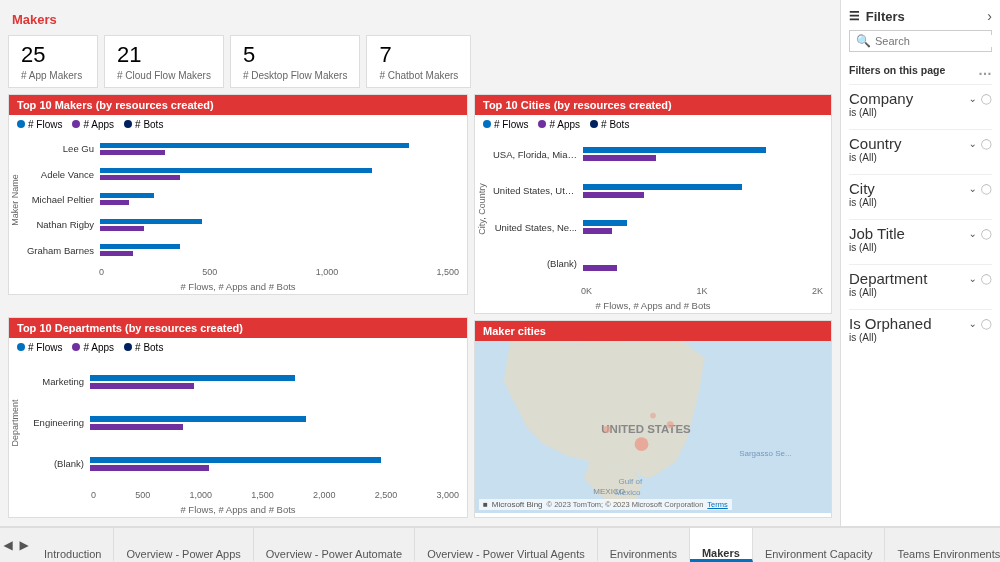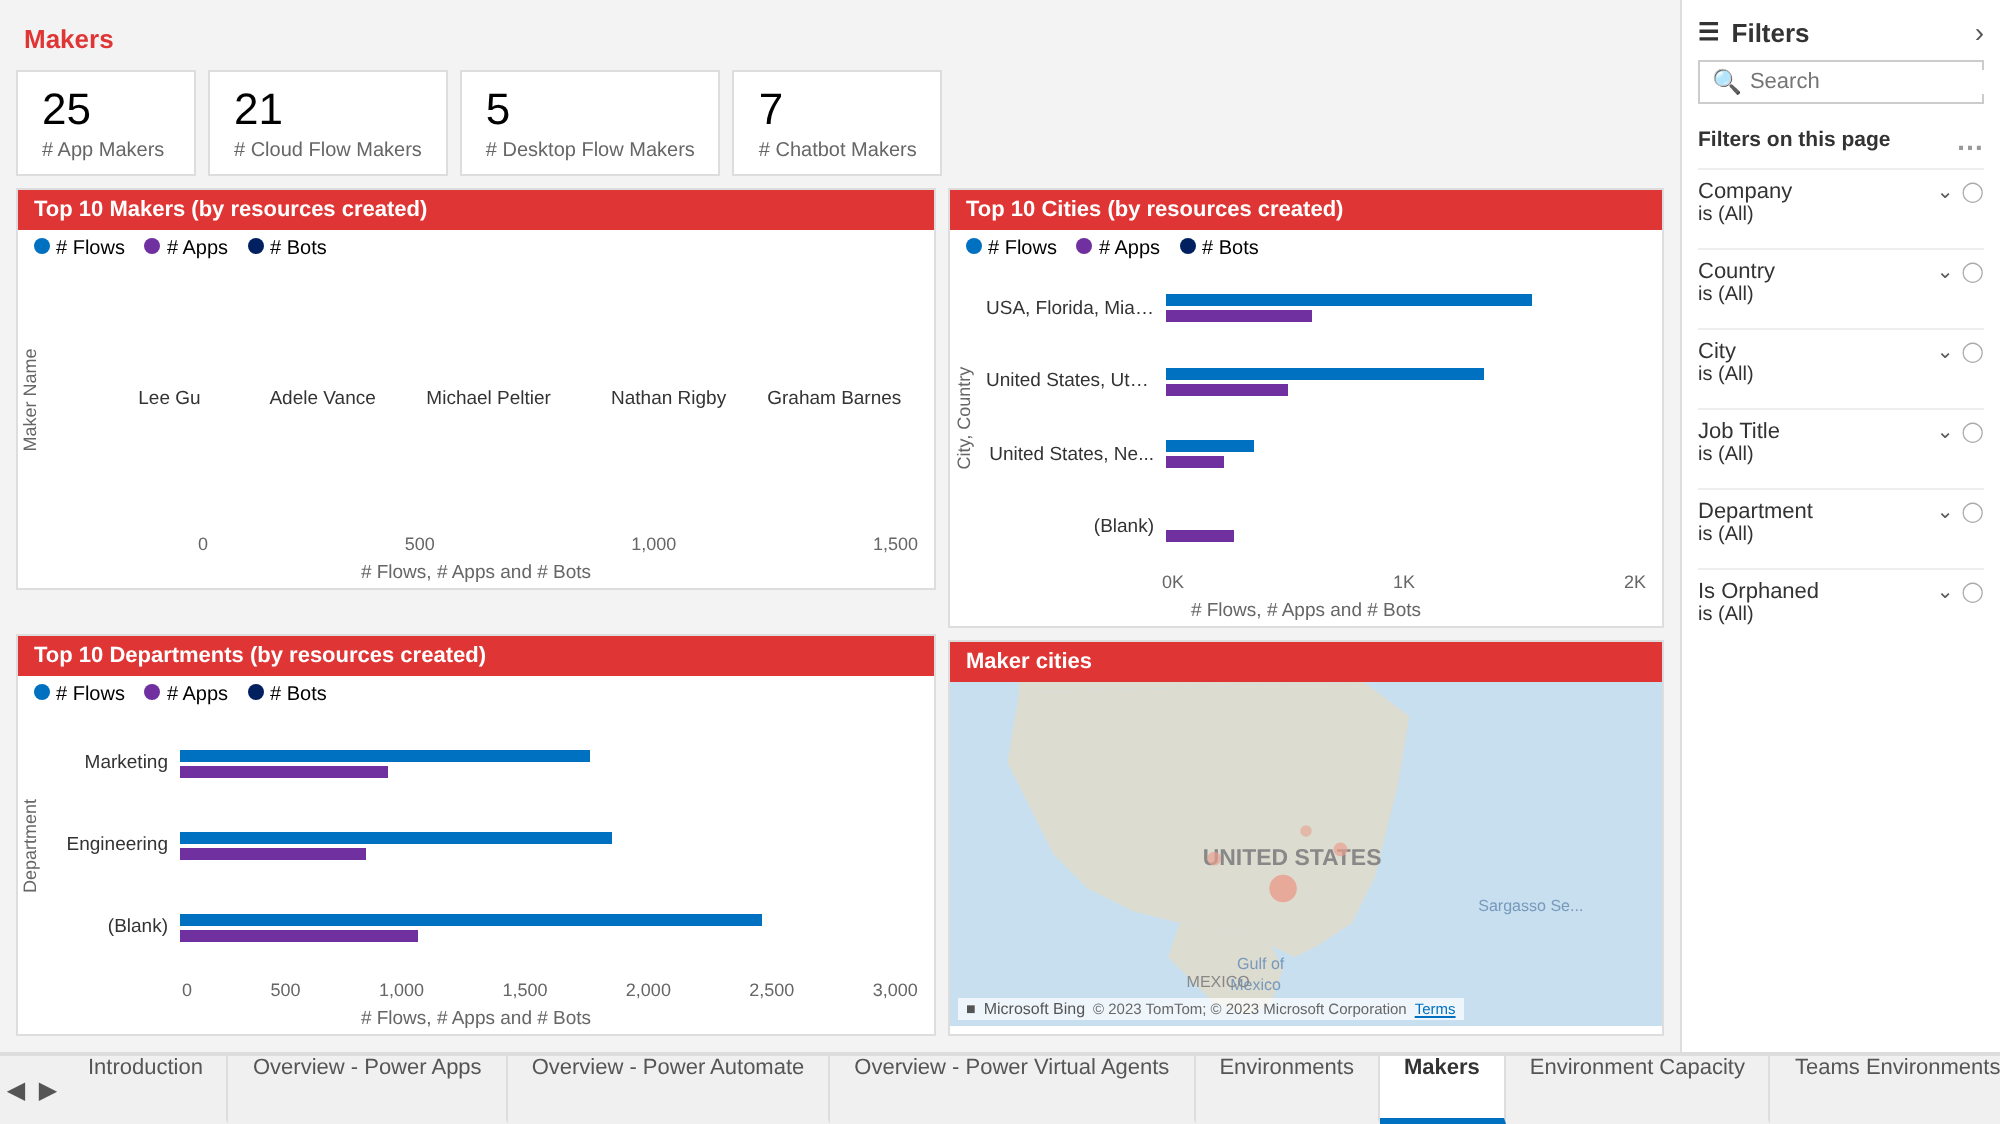--- a/index.html
+++ b/index.html
@@ -54,30 +54,30 @@
     
     .search-box { display: flex; align-items: center; border: 1px solid #ccc; padding: 3px 6px; gap: 4px; }
     .search-input { border: none; outline: none; font-size: 11px; flex: 1; color: #aaa; }
     .search-icon-span { color: #aaa; font-size: 12px; }
     
     .filters-section-title { font-size: 10.5px; color: #333; font-weight: 600; margin-top: 4px; display: flex; justify-content: space-between; align-items: center; }
     .filters-section-dots { color: #999; font-size: 14px; }
     
     .filter-item { border-top: 1px solid #eee; padding: 5px 0; }
     .filter-item-header { display: flex; justify-content: space-between; align-items: center; }
-    .filter-item-name { font-size: 11px; color: #333; font-weight: 500; }
+    .filter-item-name { font-size: 15px; color: #333; font-weight: 500; }
     .filter-item-controls { display: flex; gap: 4px; align-items: center; }
     .filter-chevron { font-size: 10px; color: #555; cursor: pointer; }
     .filter-clear { font-size: 10px; color: #aaa; cursor: pointer; }
     .filter-item-value { font-size: 10px; color: #333; }
     
     
     .bottom-tabs { height: 36px; background: #f0f0f0; border-top: 2px solid #ddd; display: flex; align-items: center; overflow: hidden; }
     .tab-nav-btn { width: 16px; min-width: 16px; height: 100%; display: flex; align-items: center; justify-content: center; cursor: pointer; color: #555; font-size: 12px; border: none; background: transparent; }
-    .tab-item { padding: 0 12px; height: 100%; display: flex; align-items: flex-start; font-size: 11px; color: #555; cursor: pointer; border-right: 1px solid #ddd; white-space: nowrap; border-bottom: 2px solid transparent; }
+    .tab-item { padding: 0 12px; height: 100%; display: flex; align-items: flex-end; font-size: 11px; color: #555; cursor: pointer; border-right: 1px solid #ddd; white-space: nowrap; border-bottom: 2px solid transparent; }
     .tab-item.active { color: #333; font-weight: 600; background: white; border-bottom: 3px solid #0070c0; }
     
     svg text { font-family: 'Segoe UI', Arial, sans-serif; }
   </style>
 </head>
 <body>
 
 <div class="main-area">
 
   <div class="content-area">
@@ -111,21 +111,21 @@
           <div class="chart-header">Top 10 Makers (by resources created)</div>
           <div class="chart-legend">
             <span><span class="legend-dot legend-blue"></span><span># Flows</span></span>
             <span><span class="legend-dot legend-purple"></span><span># Apps</span></span>
             <span><span class="legend-dot legend-dark"></span><span># Bots</span></span>
           </div>
           <div style="flex:1; display:flex; min-height:0; position:relative;">
             <div style="width:12px; display:flex; align-items:center; justify-content:center; position:relative;">
               <span style="font-size:9px; color:#666; white-space:nowrap; transform:rotate(-90deg); position:absolute; width:80px; text-align:center;">Maker Name</span>
             </div>
-            <div style="flex:1; padding:2px 4px; display:flex; justify-content:space-around; min-height:0;">
+            <div style="flex:1; padding:2px 4px; display:flex; flex-direction:column; justify-content:space-around; min-height:0;">
 
               <div class="bar-row">
                 <div class="bar-label">Lee Gu</div>
                 <div class="bars-container">
                   <div style="display:flex; height:5px; margin:1px 0;">
                       <div class="bar-blue" style="width:85%;"></div>
                     </div>
                   <div style="display:flex; height:5px; margin:1px 0;">
                       <div class="bar-purple" style="width:18%;"></div>
                     </div>

